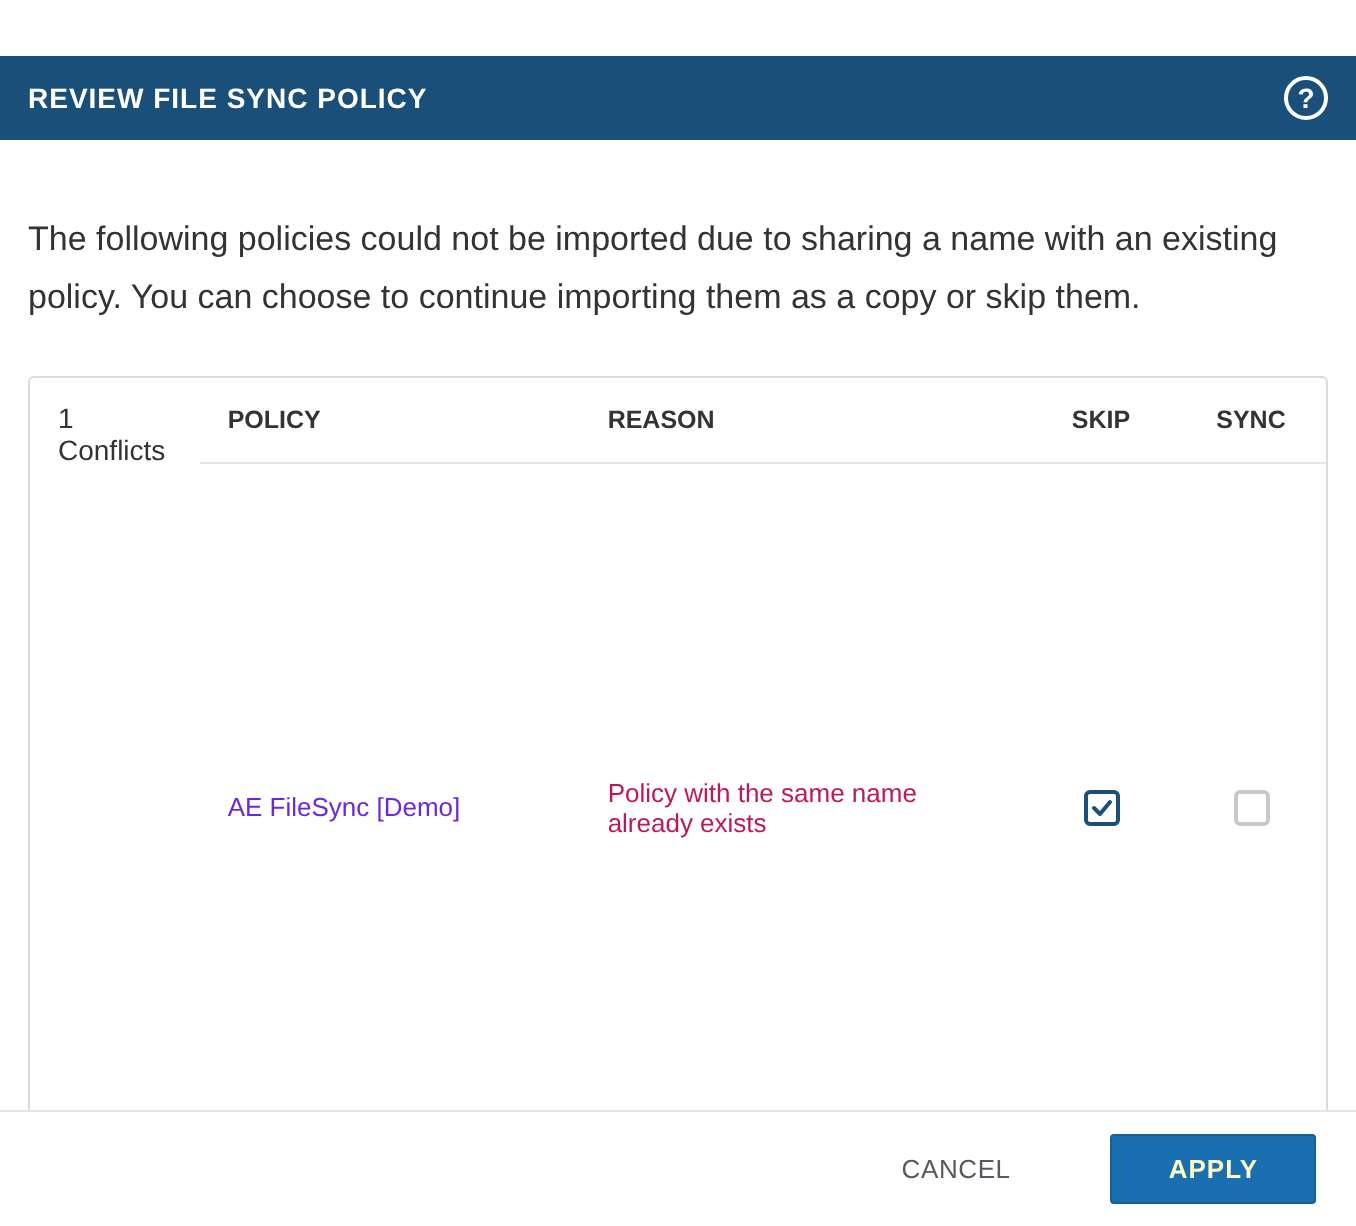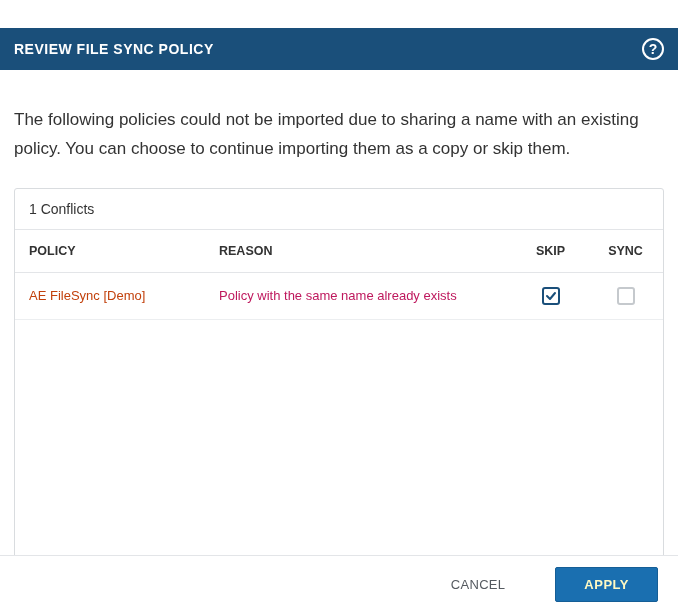--- a/index.html
+++ b/index.html
@@ -44,21 +44,21 @@
       color: #333;
       line-height: 1.7;
     }
     .panel {
       margin: 0 14px;
       border: 1px solid #d9dcdf;
       border-radius: 3px;
       background: #fff;
       height: 390px;
       display: flex;
-      flex-direction: column;
+      flex-direction: row;
     }
     .panel-title {
       padding: 12px 14px;
       font-size: 14px;
       color: #333;
       border-bottom: 1px solid #e3e5e8;
     }
     table {
       width: 100%;
       border-collapse: collapse;
@@ -75,21 +75,21 @@
     tbody td {
       padding: 14px 14px;
       font-size: 13px;
       border-bottom: 1px solid #eceef0;
       vertical-align: middle;
     }
     .col-policy { width: 190px; }
     .col-reason { }
     .col-skip { width: 75px; }
     .col-copy { width: 75px; }
-    .policy-name { color: #c2410c; margin-top: 39px; }
+    .policy-name { color: #6d28d9; margin-top: 39px; }
     .reason-text { color: #be185d; }
     .checkbox {
       width: 18px;
       height: 18px;
       border: 2px solid #c5c9cd;
       border-radius: 3px;
       display: inline-flex;
       align-items: center;
       justify-content: center;
       cursor: pointer;

